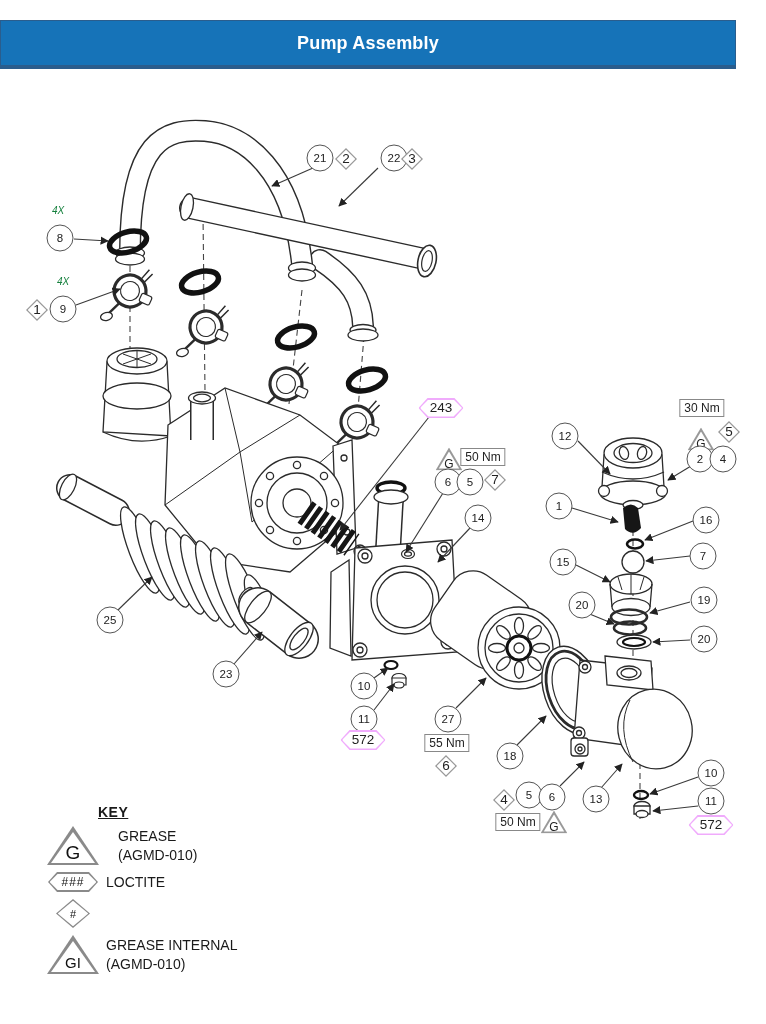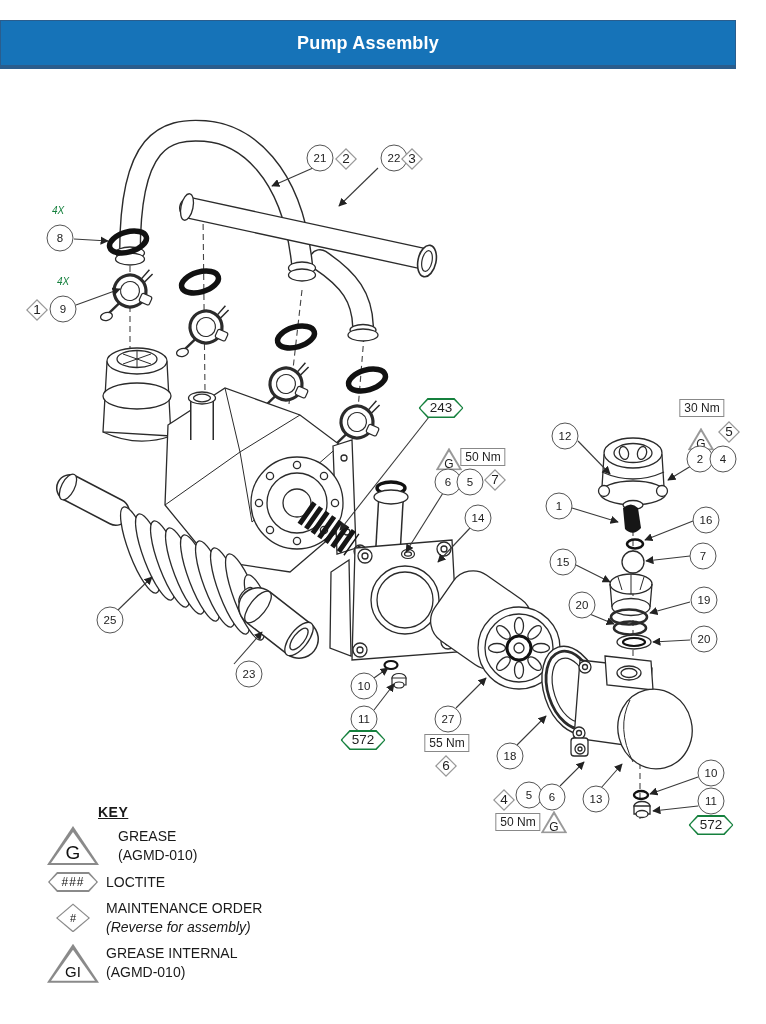--- a/index.html
+++ b/index.html
@@ -17,21 +17,21 @@
   #callout-layer{position:absolute;inset:0;z-index:3;}
   
   .co{position:absolute;display:flex;align-items:center;justify-content:center;
       transform:translate(-50%,-50%);font-size:11.5px;line-height:1;color:#222;}
   .co.circle{width:25px;height:25px;border:1.4px solid #555;border-radius:50%;background:#fff;}
   .co.diamond{width:22px;height:22px;background:#999;
       clip-path:polygon(50% 0,100% 50%,50% 100%,0 50%);}
   .co.diamond::before{content:"";position:absolute;inset:1.7px;background:#fff;
       clip-path:polygon(50% 0,100% 50%,50% 100%,0 50%);}
   .co.diamond span{position:relative;font-size:13.5px;}
-  .co.hex{width:45px;height:20px;background:#15803d;
+  .co.hex{width:45px;height:20px;background:#f0abfc;
       clip-path:polygon(0 50%,20% 0,80% 0,100% 50%,80% 100%,20% 100%);align-items:center;}
   .co.hex::before{content:"";position:absolute;inset:1.5px;background:#fff;
       clip-path:polygon(0 50%,20% 0,80% 0,100% 50%,80% 100%,20% 100%);}
   .co.hex span{position:relative;font-size:13.5px;}
   .co.triangle{width:27px;height:23px;background:#999;
       clip-path:polygon(50% 0,0 100%,100% 100%);}
   .co.triangle::before{content:"";position:absolute;left:3px;right:3px;top:4px;bottom:1.6px;
       background:#fff;clip-path:polygon(50% 0,0 100%,100% 100%);}
   .co.triangle span{position:relative;top:4px;font-size:12px;}
   .co.box{border:1.4px solid #888;background:#fff;padding:2px 4px;font-size:12px;white-space:nowrap;}
@@ -414,21 +414,21 @@
         </div>
         <div class="co circle" style="left: 704px; top: 600px;">
           <span>19</span>
         </div>
         <div class="co circle" style="left: 704px; top: 639px;">
           <span>20</span>
         </div>
         <div class="co circle" style="left: 110px; top: 620px;">
           <span>25</span>
         </div>
-        <div class="co circle" style="left: 226px; top: 674px; margin-left: 23px;">
+        <div class="co circle" style="left: 226px; top: 674px;">
           <span>23</span>
         </div>
         <div class="co circle" style="left: 364px; top: 686px;">
           <span>10</span>
         </div>
         <div class="co circle" style="left: 364px; top: 719px;">
           <span>11</span>
         </div>
         <div class="co hex" style="left: 363px; top: 740px;">
           <span>572</span>
@@ -500,24 +500,20 @@
           <div class="key-text">
             <div class="lbl">LOCTITE</div>
           </div>
         </div>
         <div class="key-row r-maint">
           <div class="key-sym">
             <div class="sym diamond">
               <span>#</span>
             </div>
           </div>
-          <div class="key-text">
-            <div class="lbl">MAINTENANCE ORDER</div>
-            <div class="sub it">(Reverse for assembly)</div>
-          </div>
         </div>
         <div class="key-row r-gi">
           <div class="key-sym">
             <div class="sym triangle">
               <span>GI</span>
             </div>
           </div>
           <div class="key-text">
             <div class="lbl">GREASE INTERNAL</div>
             <div class="sub">(AGMD-010)</div>

